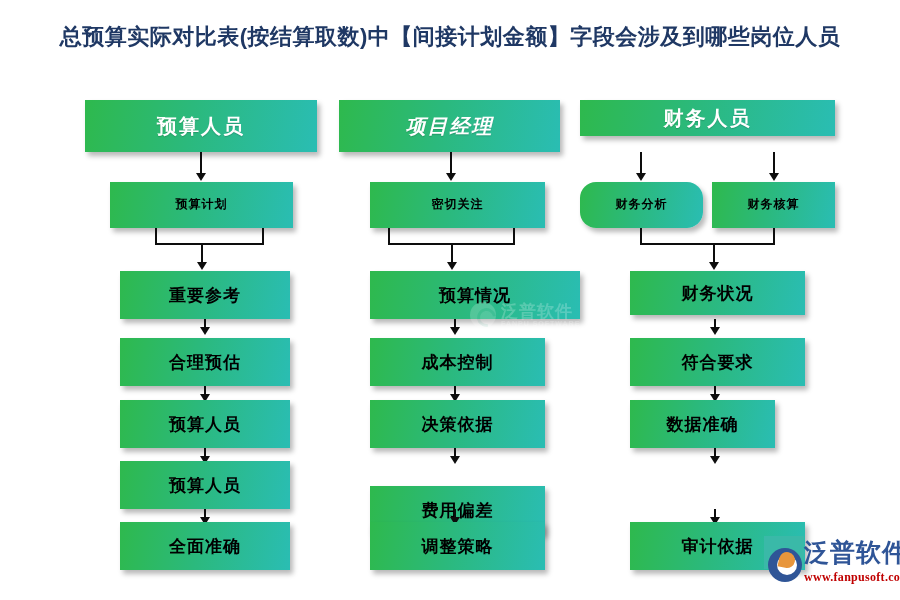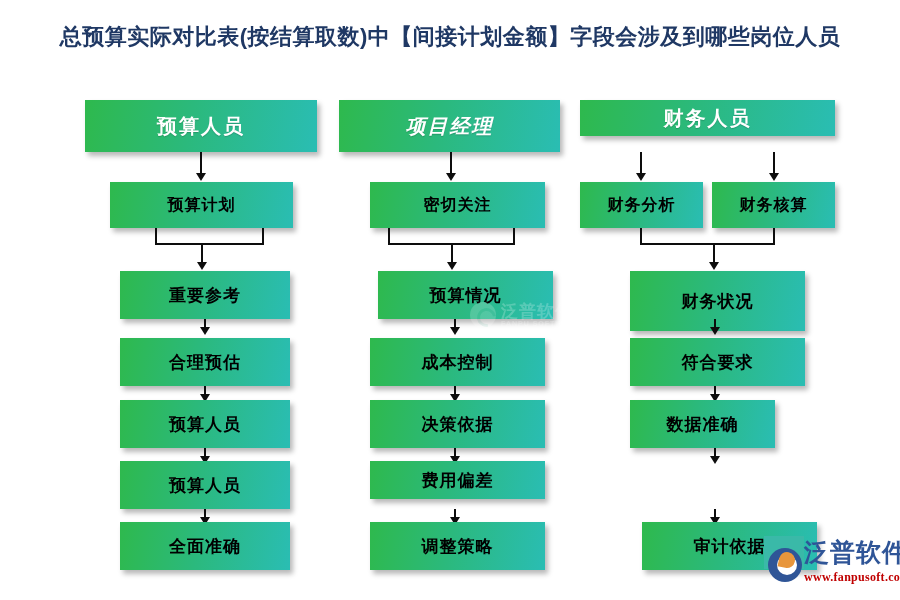--- a/index.html
+++ b/index.html
@@ -35,21 +35,21 @@
     letter-spacing:1px;
     line-height:1;
     user-select:none;
   }
   .node.header{
     color:#ffffff;
     font-size:20px;
     letter-spacing:2px;
     text-shadow:0 1px 1px rgba(0,0,0,.18);
   }
-  .node.small{font-size:16px;letter-spacing:1px;}
+  .node.small{font-size:12px;letter-spacing:1px;font-family:Liberation Mono, monospace;}
 
   
   .vline{position:absolute;background:#0d0d0d;width:2px;}
   .hline{position:absolute;background:#0d0d0d;height:2px;}
   .arrowhead{
     position:absolute;width:0;height:0;
     border-left:5px solid transparent;
     border-right:5px solid transparent;
     border-top:8px solid #0d0d0d;
   }
@@ -157,70 +157,70 @@
   <div class="arrowhead" style="left:446px;top:173px;"></div>
 
   <div class="node small" style="left:370px;top:182px;width:175px;height:46px;">密切关注</div>
 
   <div class="vline" style="left:388px;top:228px;height:16px;"></div>
   <div class="vline" style="left:513px;top:228px;height:16px;"></div>
   <div class="hline" style="left:388px;top:243px;width:127px;"></div>
   <div class="vline" style="left:451px;top:243px;height:20px;"></div>
   <div class="arrowhead" style="left:447px;top:262px;"></div>
 
-  <div class="node" style="left:378px;top:271px;width:175px;height:48px;">预算情况</div>
+  <div class="node" style="left:370px;top:271px;width:210px;height:48px;">预算情况</div>
   <div class="vline" style="left:454px;top:319px;height:9px;"></div>
   <div class="arrowhead" style="left:450px;top:327px;"></div>
 
   <div class="node" style="left:370px;top:338px;width:175px;height:48px;">成本控制</div>
   <div class="vline" style="left:454px;top:386px;height:9px;"></div>
   <div class="arrowhead" style="left:450px;top:394px;"></div>
 
   <div class="node" style="left:370px;top:400px;width:175px;height:48px;">决策依据</div>
   <div class="vline" style="left:454px;top:448px;height:9px;"></div>
   <div class="arrowhead" style="left:450px;top:456px;"></div>
 
-  <div class="node" style="left:370px;top:461px;width:175px;height:38px;">费用偏差</div>
+  <div class="node" style="left:370px;top:486px;width:175px;height:48px;">费用偏差</div>
   <div class="vline" style="left:454px;top:509px;height:9px;"></div>
   <div class="arrowhead" style="left:450px;top:517px;"></div>
 
   <div class="node" style="left:370px;top:522px;width:175px;height:48px;">调整策略</div>
 
   <div class="node header" style="left:580px;top:100px;width:255px;height:36px;">财务人员</div>
 
   <div class="vline" style="left:640px;top:152px;height:22px;"></div>
   <div class="arrowhead" style="left:636px;top:173px;"></div>
   <div class="vline" style="left:773px;top:152px;height:22px;"></div>
   <div class="arrowhead" style="left:769px;top:173px;"></div>
 
-  <div class="node small" style="left:580px;top:182px;width:123px;height:46px;">财务分析</div>
+  <div class="node small" style="left:580px;top:182px;width:123px;height:46px;border-radius:16px;">财务分析</div>
   <div class="node small" style="left:712px;top:182px;width:123px;height:46px;">财务核算</div>
 
   <div class="vline" style="left:640px;top:228px;height:16px;"></div>
   <div class="vline" style="left:773px;top:228px;height:16px;"></div>
   <div class="hline" style="left:640px;top:243px;width:135px;"></div>
   <div class="vline" style="left:713px;top:243px;height:20px;"></div>
   <div class="arrowhead" style="left:709px;top:262px;"></div>
 
-  <div class="node" style="left:630px;top:271px;width:175px;height:60px;">财务状况</div>
+  <div class="node" style="left:630px;top:271px;width:175px;height:44px;">财务状况</div>
   <div class="vline" style="left:714px;top:319px;height:9px;"></div>
   <div class="arrowhead" style="left:710px;top:327px;"></div>
 
   <div class="node" style="left:630px;top:338px;width:175px;height:48px;">符合要求</div>
   <div class="vline" style="left:714px;top:386px;height:9px;"></div>
   <div class="arrowhead" style="left:710px;top:394px;"></div>
 
   <div class="node" style="left:630px;top:400px;width:145px;height:48px;">数据准确</div>
   <div class="vline" style="left:714px;top:448px;height:9px;"></div>
   <div class="arrowhead" style="left:710px;top:456px;"></div>
 
   <div class="vline" style="left:714px;top:509px;height:9px;"></div>
   <div class="arrowhead" style="left:710px;top:517px;"></div>
 
-  <div class="node" style="left:630px;top:522px;width:175px;height:48px;margin-left:12px;">审计依据</div>
+  <div class="node" style="left:630px;top:522px;width:175px;height:48px;">审计依据</div>
 
   <div class="watermark">
     <div class="wm-mark"></div>
     <div class="wm-text">
       <span class="wm-cn">泛普软件</span>
       <span class="wm-en">FANPU SOFTWARE</span>
     </div>
   </div>
 
   <div class="logo">

